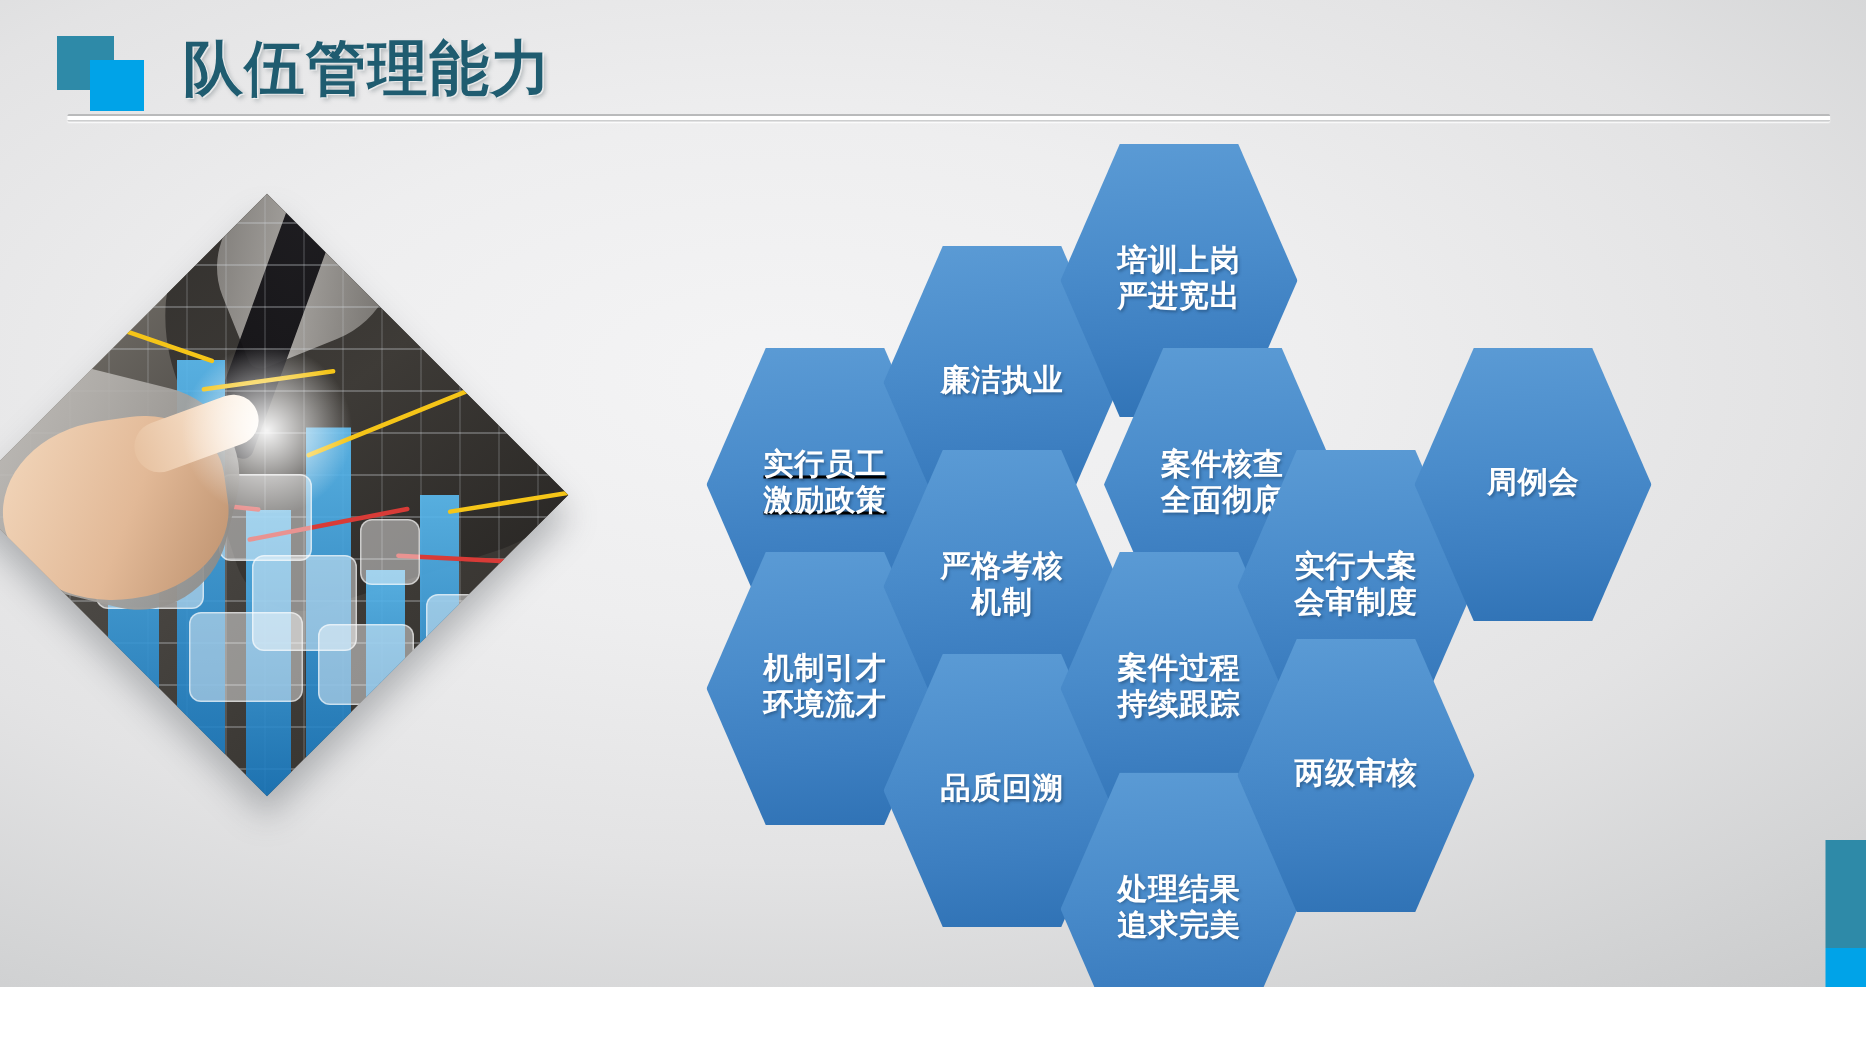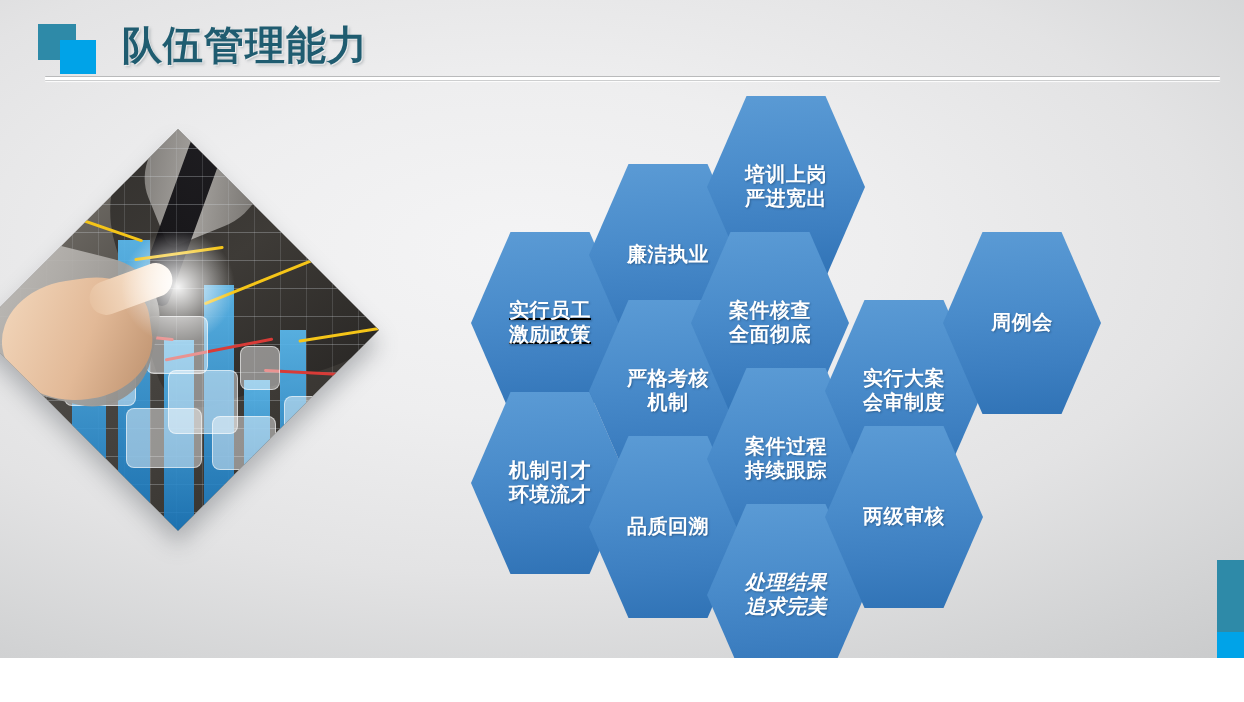--- a/index.html
+++ b/index.html
@@ -275,49 +275,49 @@
       <div class="ph-glow"></div>
     </div>
   </div>
 
   <div class="hex-layer">
 
     <div class="hex" style="left:471px; top:232px;text-decoration:underline;">
       <span class="hex-label">实行员工
 激励政策</span>
     </div>
-    <div class="hex" style="left:471px; top:368px;margin-top:24px;">
+    <div class="hex" style="left:471px; top:368px;">
       <span class="hex-label">机制引才
 环境流才</span>
     </div>
 
     <div class="hex" style="left:589px; top:164px;">
       <span class="hex-label">廉洁执业</span>
     </div>
     <div class="hex" style="left:589px; top:300px;">
       <span class="hex-label">严格考核
 机制</span>
     </div>
     <div class="hex" style="left:589px; top:436px;">
       <span class="hex-label">品质回溯</span>
     </div>
 
     <div class="hex" style="left:707px; top:96px;justify-content:center;">
       <span class="hex-label">培训上岗
 严进宽出</span>
     </div>
-    <div class="hex" style="left:691px; top:232px;">
+    <div class="hex" style="left:736px; top:232px;">
       <span class="hex-label">案件核查
 全面彻底</span>
     </div>
     <div class="hex" style="left:707px; top:368px;">
       <span class="hex-label">案件过程
 持续跟踪</span>
     </div>
-    <div class="hex" style="left:707px; top:504px;font-style:italic;">
+    <div class="hex" style="left:707px; top:515px;">
       <span class="hex-label">处理结果
 追求完美</span>
     </div>
 
     <div class="hex" style="left:825px; top:300px;">
       <span class="hex-label">实行大案
 会审制度</span>
     </div>
     <div class="hex" style="left:825px; top:426px;">
       <span class="hex-label">两级审核</span>

